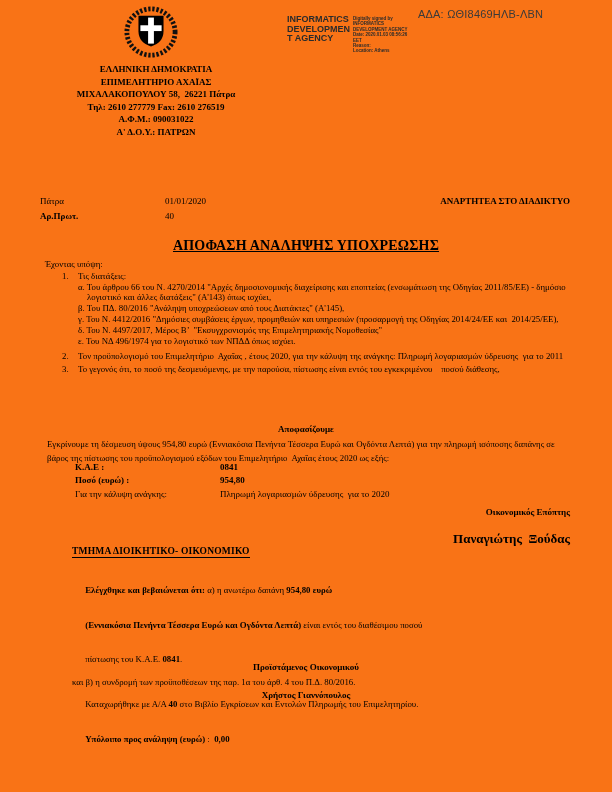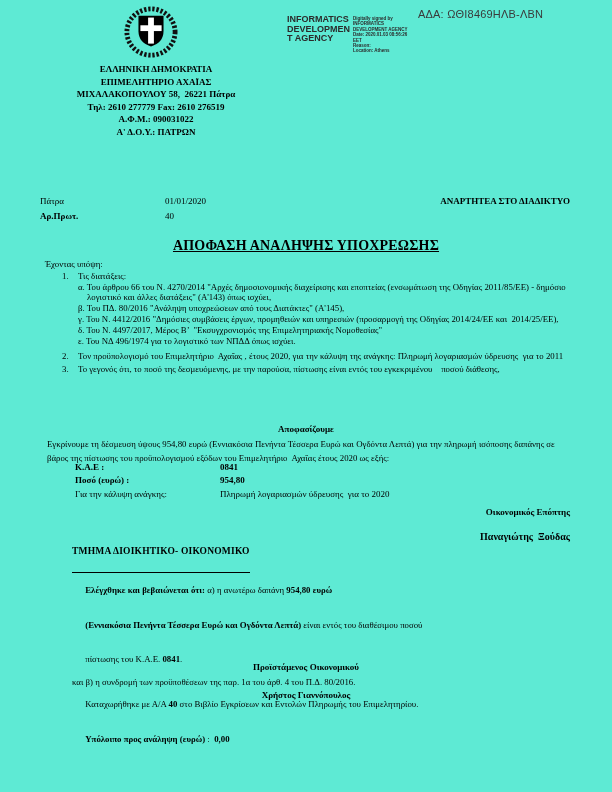--- a/index.html
+++ b/index.html
@@ -1,17 +1,17 @@
 <!DOCTYPE html>
 <html><head>
 <meta charset="utf-8">
 <style>
   html,body { margin:0; padding:0; background:#fff; }
   .page {
-    position:relative; width:612px; height:792px; background:#5eead4;
+    position:relative; width:612px; height:792px; background:#f97316;
     font-family:"Liberation Serif", serif; color:#000; overflow:hidden;
   }
   .abs { position:absolute; }
 
   
   .emblem { left:122px; top:6px; width:58px; height:54px; }
   .ada { left:418px; top:8px; font-family:"Liberation Sans", sans-serif;
          font-size:11px; color:#3a3a3a; letter-spacing:0.2px; }
   .stamp-big { left:287px; top:15px; width:66px; font-family:"Liberation Sans", sans-serif;
          font-size:9px; line-height:9.5px; color:#2b2b2b; font-weight:bold; }
@@ -49,25 +49,25 @@
 
   
   .kv { left:75px; top:461px; width:480px; font-size:9px; }
   .kv-row { display:flex; line-height:13.4px; }
   .kv-label { width:145px; flex:0 0 145px; }
   .kv-bold { font-weight:bold; }
 
   .sig-right-title { left:300px; top:507px; width:270px; text-align:right;
                      font-size:9px; font-weight:bold; padding-right:0; }
   .sig-right-name  { left:300px; top:531px; width:270px; 
-                     font-size:10px; font-weight:bold; }
+                     font-size:13px; font-weight:bold; }
   .sig-right-title, .sig-right-name { right:42px; width:auto; left:auto; }
 
   .dept-heading { left:72px; top:546px; font-size:9.5px; font-weight:bold; }
-  .dept-heading span { display:inline-block; border-bottom:1.6px solid #000; padding-bottom:16px;
+  .dept-heading span { display:inline-block; border-bottom:1.6px solid #000; padding-bottom:1px;
                        letter-spacing:0.2px; }
 
   .verify { left:72px; top:574px; width:460px; font-size:8.8px; line-height:11.4px; }
   .ver-line { white-space:pre-wrap; }
 
   .head-title { left:0; top:662px; width:612px; text-align:center; font-size:9px; font-weight:bold; }
   .head-name  { left:0; top:690px; width:612px; text-align:center; font-size:9px; font-weight:bold; }
 
   b { font-weight:bold; }
 </style>

